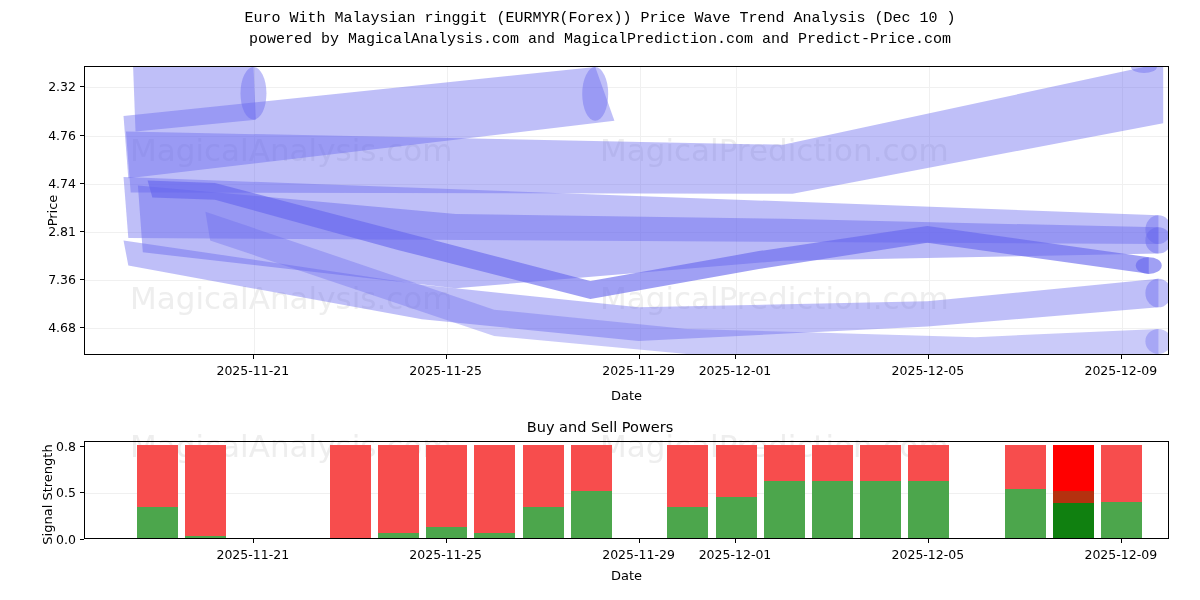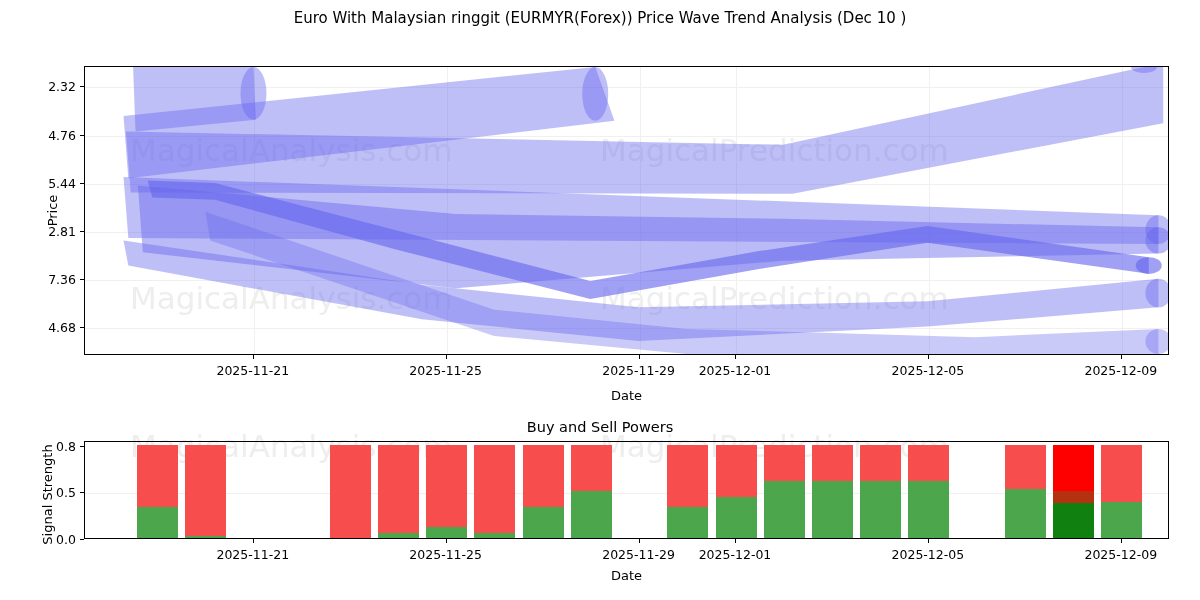--- a/index.html
+++ b/index.html
@@ -8,21 +8,21 @@
     width: 1200px; height: 600px;
     background: #ffffff;
     font-family: "DejaVu Sans", "Liberation Sans", sans-serif;
     overflow: hidden;
   }
   #root { position: relative; width: 1200px; height: 600px; background:#fff; }
 
   
   .fig-title {
     position: absolute; left: 0; top: 8px; width: 1200px;
-    text-align: center; font-size: 15px; color: #000; line-height: 21px;
+    text-align: center; font-size: 15px; color: #000; line-height: 21px; font-family: Liberation Mono, monospace;
   }
   .fig-title .line2 { display:block; }
 
   .sub-title {
     position: absolute; left: 0; top: 419px; width: 1200px;
     text-align: center; font-size: 14.5px; color: #000;
   }
 
   
   .axes {
@@ -95,20 +95,21 @@
   .bar-buy  { position:absolute; left:0; width:100%; bottom:0; }
   .bar-mid  { position:absolute; left:0; width:100%; }
 </style>
 </head>
 <body>
 
 <div id="root">
 
   <div class="fig-title">
     <span>Euro With Malaysian ringgit (EURMYR(Forex)) Price Wave Trend Analysis (Dec 10 )</span>
+    <span class="line2">powered by MagicalAnalysis.com and MagicalPrediction.com and Predict-Price.com</span>
   </div>
 
   <div id="watermark-layer">
       <div class="wm" style="left: 130px; top: 132px;">MagicalAnalysis.com</div>
       <div class="wm" style="left: 600px; top: 132px;">MagicalPrediction.com</div>
       <div class="wm" style="left: 130px; top: 280px;">MagicalAnalysis.com</div>
       <div class="wm" style="left: 600px; top: 280px;">MagicalPrediction.com</div>
       <div class="wm" style="left: 130px; top: 428px;">MagicalAnalysis.com</div>
       <div class="wm" style="left: 600px; top: 428px;">MagicalPrediction.com</div>
     </div>
@@ -147,21 +148,21 @@
         <ellipse cx="1075.3555555555556" cy="276.35624999999953" rx="13" ry="12.643750000000466" fill="#6666ee" fill-opacity="0.35"></ellipse>
       </svg>
   </div>
   <div id="price-yticks">
       <div class="ytick" style="top: 327.304px;">4.68</div>
       <div class="tickmark-y" style="left: 80px; top: 327.304px;"></div>
       <div class="ytick" style="top: 279.137px;">7.36</div>
       <div class="tickmark-y" style="left: 80px; top: 279.137px;"></div>
       <div class="ytick" style="top: 230.971px;">2.81</div>
       <div class="tickmark-y" style="left: 80px; top: 230.971px;"></div>
-      <div class="ytick" style="top: 182.804px;">5.44</div>
+      <div class="ytick" style="top: 182.804px;">4.74</div>
       <div class="tickmark-y" style="left: 80px; top: 182.804px;"></div>
       <div class="ytick" style="top: 134.637px; margin-left: 12px;">4.76</div>
       <div class="tickmark-y" style="left: 80px; top: 134.637px;"></div>
       <div class="ytick" style="top: 86.4708px;">2.32</div>
       <div class="tickmark-y" style="left: 80px; top: 86.4708px;"></div>
     </div>
   <div id="price-xticks">
       <div class="xtick" style="left: 252.778px; top: 363px;">2025-11-21</div>
       <div class="tickmark-x" style="left: 252.778px; top: 355px;"></div>
       <div class="xtick" style="left: 445.667px; top: 363px;">2025-11-25</div>

